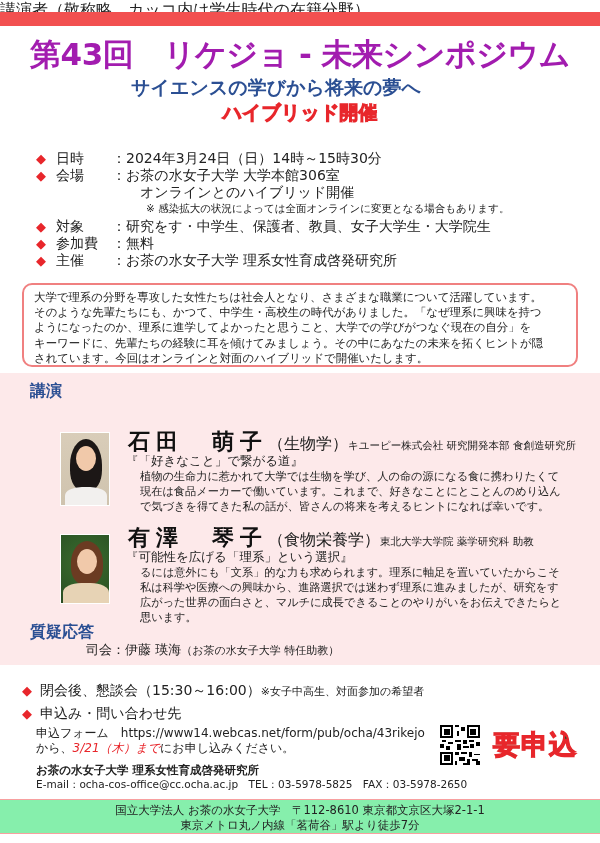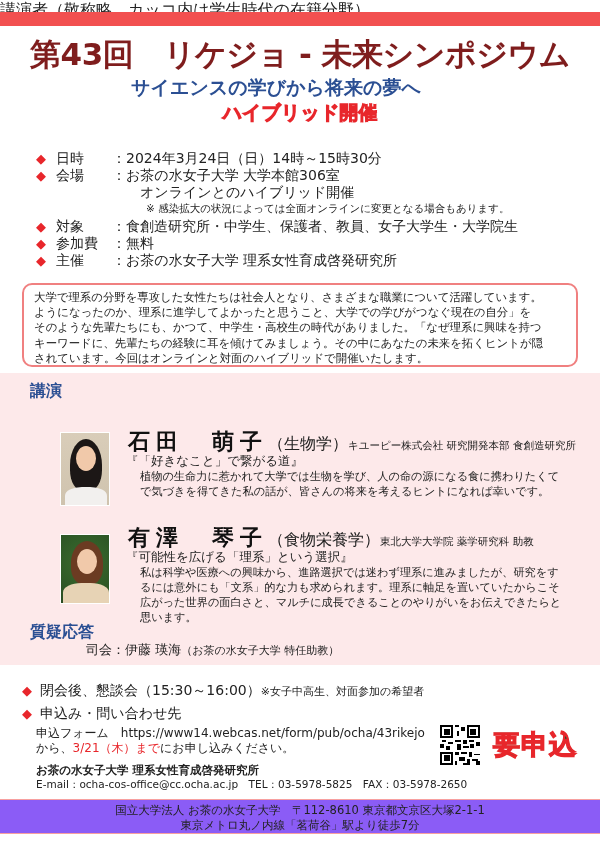--- a/index.html
+++ b/index.html
@@ -2,21 +2,21 @@
 <html><head>
   <meta charset="utf-8">
   <style>
     * { box-sizing: border-box; margin: 0; padding: 0; }
     html, body { width: 600px; height: 843px; background: #ffffff; overflow: hidden; }
     body { font-family: "DejaVu Sans", "Liberation Sans", sans-serif; color: #222; position: relative; }
 
     .top-bar { position: absolute; left: 0; top: 12px; width: 600px; height: 14px; background: #f25050; }
 
     .title { position: absolute; left: 0; top: 34px; width: 600px; text-align: center;
-      font-size: 31px; font-weight: bold; color: #7f1d1d; letter-spacing: -0.5px; white-space: nowrap; }
+      font-size: 31px; font-weight: bold; color: #a21caf; letter-spacing: -0.5px; white-space: nowrap; }
     .subtitle { position: absolute; left: 0; top: 75px; width: 552px; text-align: center;
       font-size: 19px; font-weight: bold; color: #2b4f93; white-space: nowrap; }
     .hybrid { position: absolute; left: 0; top: 100px; width: 600px; text-align: center;
       font-size: 19px; font-weight: bold; color: #ffffff; white-space: nowrap;
       -webkit-text-stroke: 1px #e8262b; }
 
     .info { position: absolute; left: 36px; top: 150px; width: 540px; font-size: 14px; color: #222; }
     .info-row { display: flex; align-items: flex-start; height: 17px; line-height: 17px; }
     .info-row .bullet { width: 20px; color: #e8262b; font-size: 13px; }
     .info-row .label { width: 56px; }
@@ -49,30 +49,30 @@
     .speaker-desc { padding-left: 12px; font-size: 11.2px; line-height: 15px; white-space: nowrap; }
 
     .qa-mc { position: absolute; left: 86px; top: 641px; font-size: 13px; white-space: nowrap; }
     .qa-mc .small { font-size: 11px; }
 
     .after-row { position: absolute; left: 22px; font-size: 14px; white-space: nowrap; height: 20px; line-height: 20px; }
     .after-row .bullet { color: #e8262b; font-size: 13px; margin-right: 8px; }
     .after-row .small { font-size: 11px; }
 
     .apply-block { position: absolute; left: 36px; top: 726px; font-size: 12px; line-height: 15px; white-space: nowrap; }
-    .apply-block .red { color: #e8262b; }
+    .apply-block .red { color: #e8262b; font-style: italic; }
     .org-block { position: absolute; left: 36px; top: 763px; white-space: nowrap; }
     .org-name { font-size: 11.5px; font-weight: bold; line-height: 14px; }
     .org-contact { font-size: 10.5px; line-height: 14px; }
 
     .qr { position: absolute; left: 440px; top: 725px; width: 40px; height: 40px; background: #fff; }
     .require-apply { position: absolute; left: 493px; top: 727px; font-size: 27px; font-weight: bold;
       color: #14532d; -webkit-text-stroke: 1.2px #e8262b; white-space: nowrap; letter-spacing: 1px; }
 
-    .footer-bar { position: absolute; left: 0; top: 799px; width: 600px; height: 35px; background: #8b5cf6;
+    .footer-bar { position: absolute; left: 0; top: 799px; width: 600px; height: 35px; background: #86efac;
       border-top: 1px solid #f7a0a0; border-bottom: 1px solid #f7a0a0; text-align: center; font-size: 11.5px; line-height: 15px; padding-top: 3px; color: #222; }
   </style>
 </head>
 <body>
 
 <div class="top-bar"></div>
 
 <h1 class="title">第43回　リケジョ - 未来シンポジウム</h1>
 <div class="subtitle">サイエンスの学びから将来の夢へ</div>
 <div class="hybrid">ハイブリッド開催</div>
@@ -89,40 +89,40 @@
     <span class="label">会場</span>
     <span class="colon">：</span>
     <span class="value">お茶の水女子大学 大学本館306室</span>
   </div>
   <div class="info-sub">オンラインとのハイブリッド開催</div>
   <div class="info-note">※ 感染拡大の状況によっては全面オンラインに変更となる場合もあります。</div>
   <div class="info-row">
     <span class="bullet">◆</span>
     <span class="label">対象</span>
     <span class="colon">：</span>
-    <span class="value">食創造研究所・中学生、保護者、教員、女子大学生・大学院生</span>
+    <span class="value">研究をす・中学生、保護者、教員、女子大学生・大学院生</span>
   </div>
   <div class="info-row">
     <span class="bullet">◆</span>
     <span class="label">参加費</span>
     <span class="colon">：</span>
     <span class="value">無料</span>
   </div>
   <div class="info-row">
     <span class="bullet">◆</span>
     <span class="label">主催</span>
     <span class="colon">：</span>
     <span class="value">お茶の水女子大学 理系女性育成啓発研究所</span>
   </div>
 </div>
 
 <div class="intro-box">
   <div>大学で理系の分野を専攻した女性たちは社会人となり、さまざまな職業について活躍しています。</div>
+  <div>そのような先輩たちにも、かつて、中学生・高校生の時代がありました。「なぜ理系に興味を持つ</div>
   <div>ようになったのか、理系に進学してよかったと思うこと、大学での学びがつなぐ現在の自分」を</div>
-  <div>そのような先輩たちにも、かつて、中学生・高校生の時代がありました。「なぜ理系に興味を持つ</div>
   <div>キーワードに、先輩たちの経験に耳を傾けてみましょう。その中にあなたの未来を拓くヒントが隠</div>
   <div>されています。今回はオンラインと対面のハイブリッドで開催いたします。</div>
 </div>
 
 <div class="pink-section"></div>
 
 <div class="section-heading" style="left:30px; top:381px;">講演</div>
 <div class="lecture-note">講演者（敬称略、カッコ内は学生時代の在籍分野）</div>
 
 <div class="speaker" style="top:432px;">
@@ -131,39 +131,40 @@
     <div class="face" style="left:15px; top:13px; width:20px; height:25px;"></div>
     <div class="body" style="left:4px; top:54px; width:42px; height:22px; background:#f2f0ee;"></div>
   </div>
   <div class="speaker-info">
     <div class="speaker-name-line">
       <span class="speaker-name">石田　萌子</span><span class="speaker-field">（生物学）</span><span class="speaker-affil">キユーピー株式会社 研究開発本部 食創造研究所</span>
     </div>
     <div class="speaker-talk">『「好きなこと」で繋がる道』</div>
     <div class="speaker-desc">
       <div>植物の生命力に惹かれて大学では生物を学び、人の命の源になる食に携わりたくて</div>
+      <div>現在は食品メーカーで働いています。これまで、好きなことにとことんのめり込ん</div>
       <div>で気づきを得てきた私の話が、皆さんの将来を考えるヒントになれば幸いです。</div>
     </div>
   </div>
 </div>
 
 <div class="speaker" style="top:528px;">
   <div class="photo photo-2" style="top:6px;">
     <div class="hair" style="left:10px; top:6px; width:32px; height:44px; background:#6b3b22;"></div>
     <div class="face" style="left:16px; top:14px; width:20px; height:25px;"></div>
     <div class="body" style="left:2px; top:48px; width:46px; height:24px; background:#e7d3b5;"></div>
   </div>
   <div class="speaker-info">
     <div class="speaker-name-line">
       <span class="speaker-name">有澤　琴子</span><span class="speaker-field">（食物栄養学）</span><span class="speaker-affil">東北大学大学院 薬学研究科 助教</span>
     </div>
     <div class="speaker-talk">『可能性を広げる「理系」という選択』</div>
     <div class="speaker-desc">
+      <div>るには意外にも「文系」的な力も求められます。理系に軸足を置いていたからこそ</div>
       <div>私は科学や医療への興味から、進路選択では迷わず理系に進みましたが、研究をす</div>
-      <div>るには意外にも「文系」的な力も求められます。理系に軸足を置いていたからこそ</div>
       <div>広がった世界の面白さと、マルチに成長できることのやりがいをお伝えできたらと</div>
       <div>思います。</div>
     </div>
   </div>
 </div>
 
 <div class="section-heading" style="left:30px; top:622px;">質疑応答</div>
 <div class="qa-mc">
   <span>司会：伊藤 瑛海</span><span class="small">（お茶の水女子大学 特任助教）</span>
 </div>

